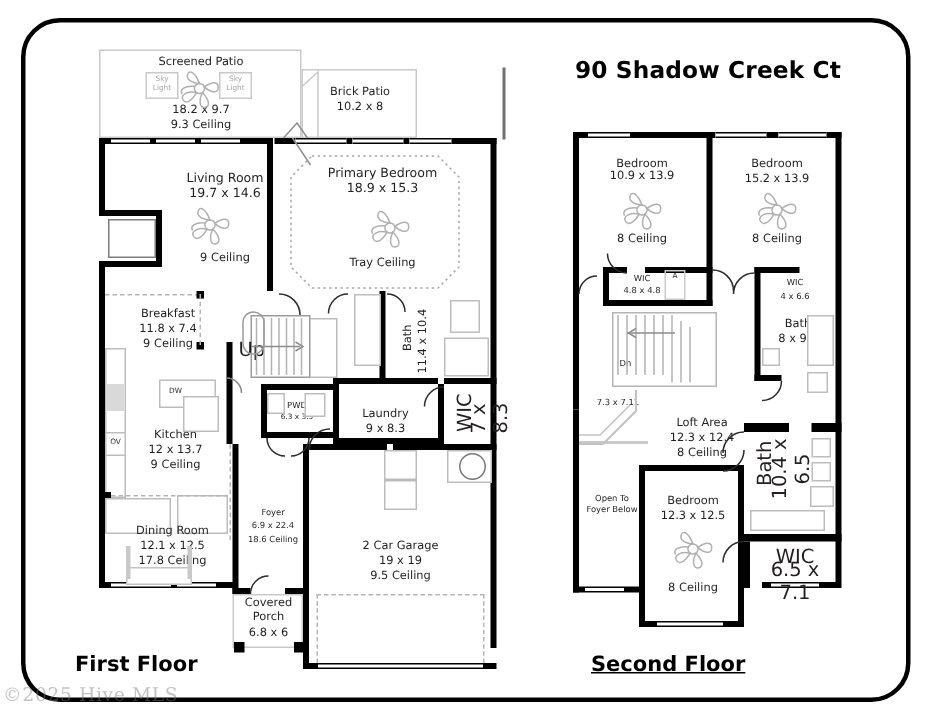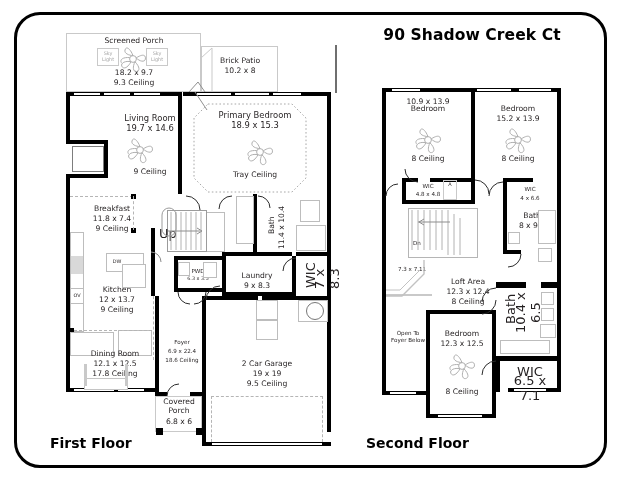--- a/index.html
+++ b/index.html
@@ -40,21 +40,21 @@
   .t9  { font-size: 8.4px; }
   .t8  { font-size: 7.6px; }
   .t7  { font-size: 13px; }
   .t6  { font-size: 5.6px; }
   .t5  { font-size: 4.9px; }
   .vert { writing-mode: vertical-rl; transform: rotate(180deg); }
 
   
   .title {
     position: absolute;
-    left: 338px; top: 26px; width: 268px;
+    left: 338px; top: 38px; width: 268px;
     text-align: center;
     font-size: 15.5px; font-weight: bold; color: #000;
     letter-spacing: .1px;
   }
   .subtitle {
     position: absolute;
     left: 334px; top: 46px; width: 276px;
     text-align: center;
     font-size: 9.3px; color: #231f20; line-height: 1.35;
   }
@@ -103,21 +103,21 @@
 
 <div id="page">
 
   <div class="frame"></div>
 
   <div class="title">90 Shadow Creek Ct</div>
 
   <div>
 
     <div class="light" style="left:66px; top:33px; width:135px; height:59px;"></div>
-    <div class="lbl t8" style="left:86px; top:37px; width:96px;">Screened Porch</div>
+    <div class="lbl t8" style="left:86px; top:37px; width:96px;">Screened Patio</div>
     <div class="lbl t8" style="left:86px; top:69px; width:96px;">18.2 x 9.7</div>
     <div class="lbl t8" style="left:86px; top:79px; width:96px;">9.3 Ceiling</div>
 
     <div class="light" style="left:97px; top:48px; width:22px; height:18px;"></div>
     <div class="lbl t5" style="left:97px; top:51px; width:22px; color:#a7a7a7;">Sky
 Light</div>
     <div class="light" style="left:146px; top:48px; width:22px; height:18px;"></div>
     <div class="lbl t5" style="left:146px; top:51px; width:22px; color:#a7a7a7;">Sky
 Light</div>
 
@@ -288,21 +288,21 @@
     <div class="w" style="left:426px; top:414px; width:12px; height:4px;"></div>
     <div class="win" style="left:438px; top:414px; width:44px; height:4px;"></div>
     <div class="w" style="left:482px; top:414px; width:14px; height:4px;"></div>
     <div class="w" style="left:508px; top:388px; width:6px; height:4px;"></div>
     <div class="win" style="left:514px; top:388px; width:32px; height:4px;"></div>
     <div class="w" style="left:546px; top:388px; width:15px; height:4px;"></div>
 
     <div class="w" style="left:471px; top:88px; width:4px; height:90px;"></div>
 
     <div class="lbl t8" style="left:388px; top:105px; width:80px;">Bedroom</div>
-    <div class="lbl t8" style="left:388px; top:98px; width:80px;">10.9 x 13.9</div>
+    <div class="lbl t8" style="left:388px; top:113px; width:80px;">10.9 x 13.9</div>
     <div class="lbl t8" style="left:388px; top:155px; width:80px;">8 Ceiling</div>
 
     <div class="lbl t8" style="left:478px; top:105px; width:80px;">Bedroom</div>
     <div class="lbl t8" style="left:478px; top:115px; width:80px;">15.2 x 13.9</div>
     <div class="lbl t8" style="left:478px; top:155px; width:80px;">8 Ceiling</div>
 
     <div class="w" style="left:402px; top:178px; width:16px; height:4px;"></div>
     <div class="w" style="left:430px; top:178px; width:45px; height:4px;"></div>
     <div class="w" style="left:402px; top:178px; width:4px; height:26px;"></div>
     <div class="w" style="left:402px; top:200px; width:73px; height:4px;"></div>
@@ -429,16 +429,17 @@
     <path d="M521,254 a13,13 0 0 1 -13,13" fill="none" stroke="#2b2b2b" stroke-width="1"></path>
     <path d="M496,288 a14,14 0 0 0 -14,14" fill="none" stroke="#2b2b2b" stroke-width="1"></path>
     <path d="M496,300 a14,14 0 0 1 -14,14" fill="none" stroke="#2b2b2b" stroke-width="1"></path>
     <path d="M496,361 a14,14 0 0 0 -14,14" fill="none" stroke="#2b2b2b" stroke-width="1"></path>
 
     <path d="M386,296 L402,296 L424,274 L424,260" fill="none" stroke="#c2c2c2" stroke-width="1.4"></path>
     <path d="M386,290 L400,290 L420,270" fill="none" stroke="#c2c2c2" stroke-width="1"></path>
   </svg>
 
   <div class="floorcap" style="left:50px; top:435px;">First Floor</div>
-  <div class="floorcap" style="left:366px; top:435px;">Second Floor</div>
-
+  <div class="floorcap" style="left:394px; top:435px;text-decoration:underline;">Second Floor</div>
+
+  <div class="watermark">©2025 Hive MLS</div>
 
 </div>
 
 </body></html>

